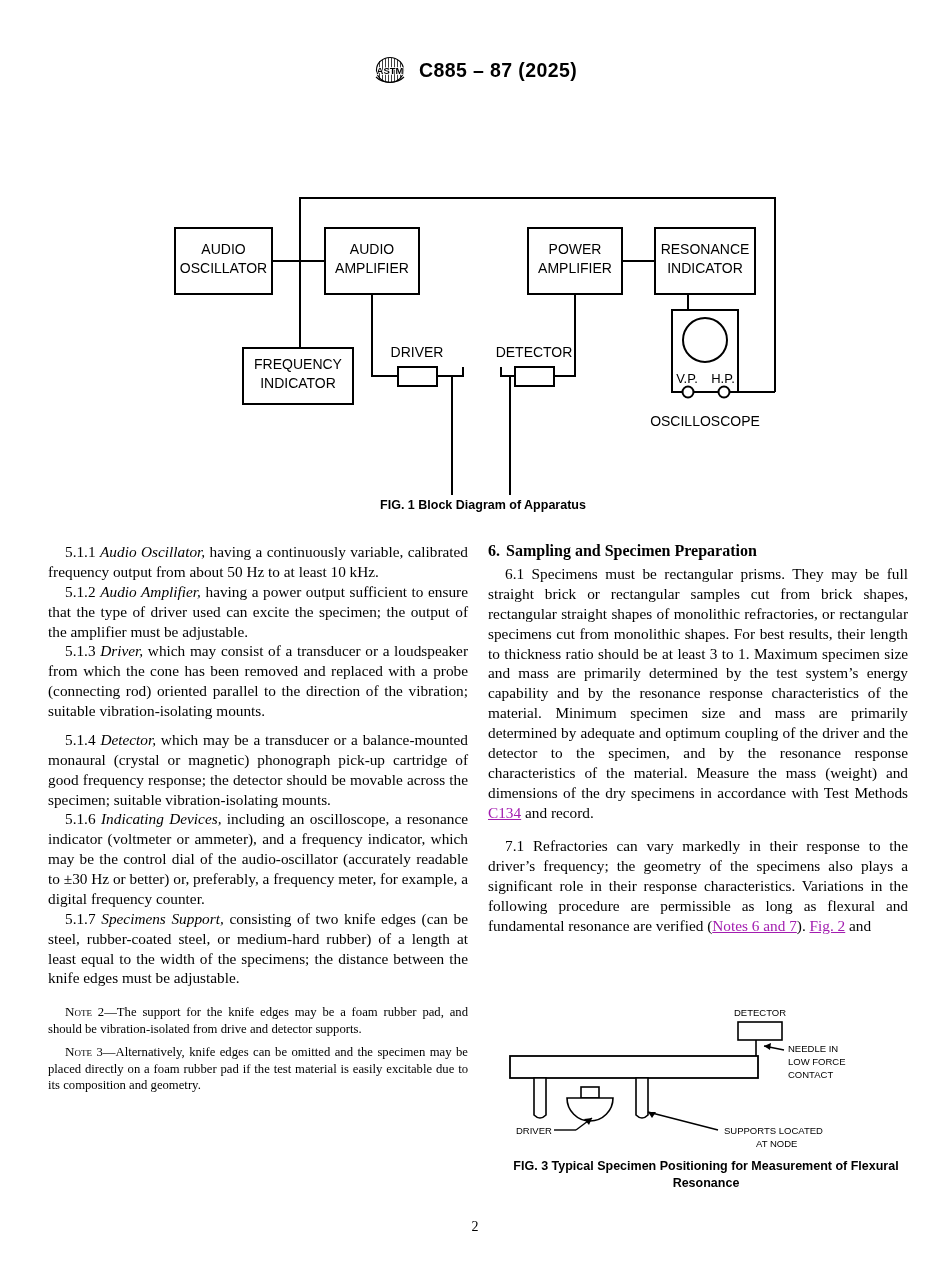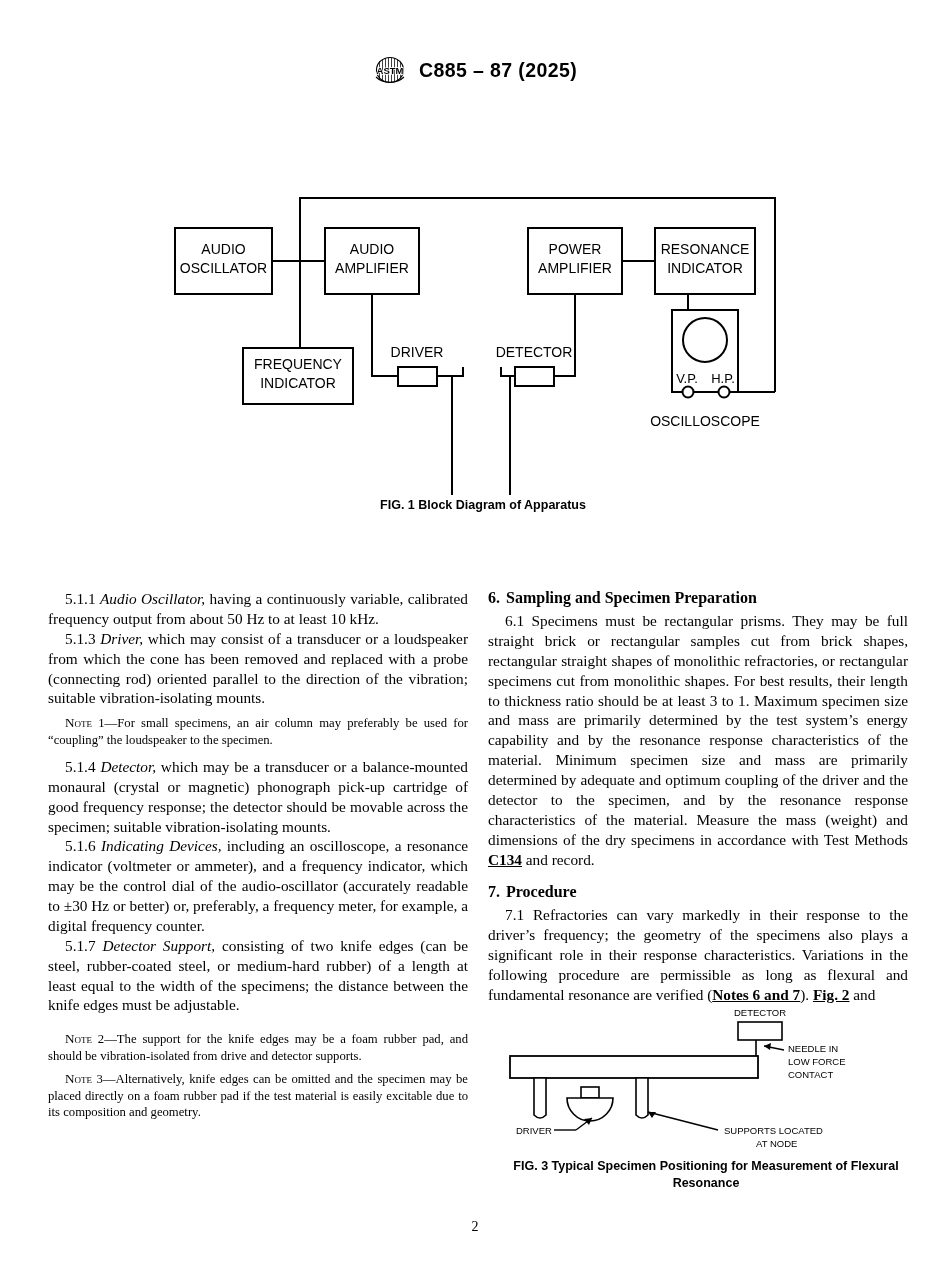--- a/index.html
+++ b/index.html
@@ -65,21 +65,21 @@
   .fig1-caption {
     position: absolute;
     top: 497px;
     left: 0;
     width: 950px;
   }
 
   
   .columns {
     position: absolute;
-    top: 589px;
+    top: 542px;
     left: 0;
     width: 814px;
     height: 660px;
     padding-left: 8px;
   }
   .col {
     position: absolute;
     top: 0;
     width: 420px;
   }
@@ -117,22 +117,21 @@
     font-weight: bold;
     font-family: "Liberation Serif", serif;
     text-indent: 0;
   }
   h3.section .num { margin-right: 6px; }
 
   .spacer-sm { height: 9px; }
   .spacer-md { height: 14px; }
 
   .link {
-    color: #000000;
-    font-weight: bold;
+    color: #a21caf;
   }
 
   
   .figure2-wrap {
     position: absolute;
     top: 1000px;
     left: 488px;
     width: 420px;
     height: 150px;
   }
@@ -257,46 +256,47 @@
 
 <div class="columns">
 
   <div class="col col-left">
 
     <p class="body">
       <span>5.1.1</span>
       <span class="runin">Audio Oscillator,</span><span> having a continuously variable, calibrated frequency output from about 50 Hz to at least 10 kHz.</span>
     </p>
 
+    <p class="body">
+      <span>5.1.2</span>
+      <span class="runin">Audio Amplifier,</span><span> having a power output sufficient to ensure that the type of driver used can excite the specimen; the output of the amplifier must be adjustable.</span>
+    </p>
 
     <p class="body">
       <span>5.1.3</span>
       <span class="runin">Driver,</span><span> which may consist of a transducer or a loudspeaker from which the cone has been removed and replaced with a probe (connecting rod) oriented parallel to the direction of the vibration; suitable vibration-isolating mounts.</span>
     </p>
 
-    <p class="note">
-      <span class="note-label">Note</span><span> 1—For small specimens, an air column may preferably be used for “coupling” the loudspeaker to the specimen.</span>
-    </p>
 
     <div class="spacer-sm"></div>
 
     <p class="body">
       <span>5.1.4</span>
       <span class="runin">Detector,</span><span> which may be a transducer or a balance-mounted monaural (crystal or magnetic) phonograph pick-up cartridge of good frequency response; the detector should be movable across the specimen; suitable vibration-isolating mounts.</span>
     </p>
 
 
     <p class="body">
       <span>5.1.6</span>
       <span class="runin">Indicating Devices,</span><span> including an oscilloscope, a resonance indicator (voltmeter or ammeter), and a frequency indicator, which may be the control dial of the audio-oscillator (accurately readable to ±30 Hz or better) or, preferably, a frequency meter, for example, a digital frequency counter.</span>
     </p>
 
     <p class="body">
       <span>5.1.7</span>
-      <span class="runin">Detector Support,</span><span> consisting of two knife edges (can be steel, rubber-coated steel, or medium-hard rubber) of a length at least equal to the width of the specimens; the distance between the knife edges must be adjustable.</span>
+      <span class="runin">Specimens Support,</span><span> consisting of two knife edges (can be steel, rubber-coated steel, or medium-hard rubber) of a length at least equal to the width of the specimens; the distance between the knife edges must be adjustable.</span>
     </p>
 
     <div class="spacer-sm"></div>
 
     <p class="note">
       <span class="note-label">Note</span><span> 2—The support for the knife edges may be a foam rubber pad, and should be vibration-isolated from drive and detector supports.</span>
     </p>
 
     <p class="note">
       <span class="note-label">Note</span><span> 3—Alternatively, knife edges can be omitted and the specimen may be placed directly on a foam rubber pad if the test material is easily excitable due to its composition and geometry.</span>
@@ -308,23 +308,20 @@
     <h3 class="section">
       <span class="num">6.</span><span>Sampling and Specimen Preparation</span>
     </h3>
 
     <p class="body">
       <span>6.1</span><span> Specimens must be rectangular prisms. They may be full straight brick or rectangular samples cut from brick shapes, rectangular straight shapes of monolithic refractories, or rectangular specimens cut from monolithic shapes. For best results, their length to thickness ratio should be at least 3 to 1. Maximum specimen size and mass are primarily determined by the test system’s energy capability and by the resonance response characteristics of the material. Minimum specimen size and mass are primarily determined by adequate and optimum coupling of the driver and the detector to the specimen, and by the resonance response characteristics of the material. Measure the mass (weight) and dimensions of the dry specimens in accordance with Test Methods </span><a class="link" href="#">C134</a><span> and record.</span>
     </p>
 
     <div class="spacer-md"></div>
 
-    <h3 class="section">
-      <span class="num">7.</span><span>Procedure</span>
-    </h3>
 
     <p class="body">
       <span>7.1</span><span> Refractories can vary markedly in their response to the driver’s frequency; the geometry of the specimens also plays a significant role in their response characteristics. Variations in the following procedure are permissible as long as flexural and fundamental resonance are verified (</span><a class="link" href="#">Notes 6 and 7</a><span>). </span><a class="link" href="#">Fig. 2</a><span> and</span>
     </p>
   </div>
 </div>
 
 <div class="figure2-wrap">
   <svg class="figure2-svg" width="420" height="152" viewBox="0 0 420 152">
 

